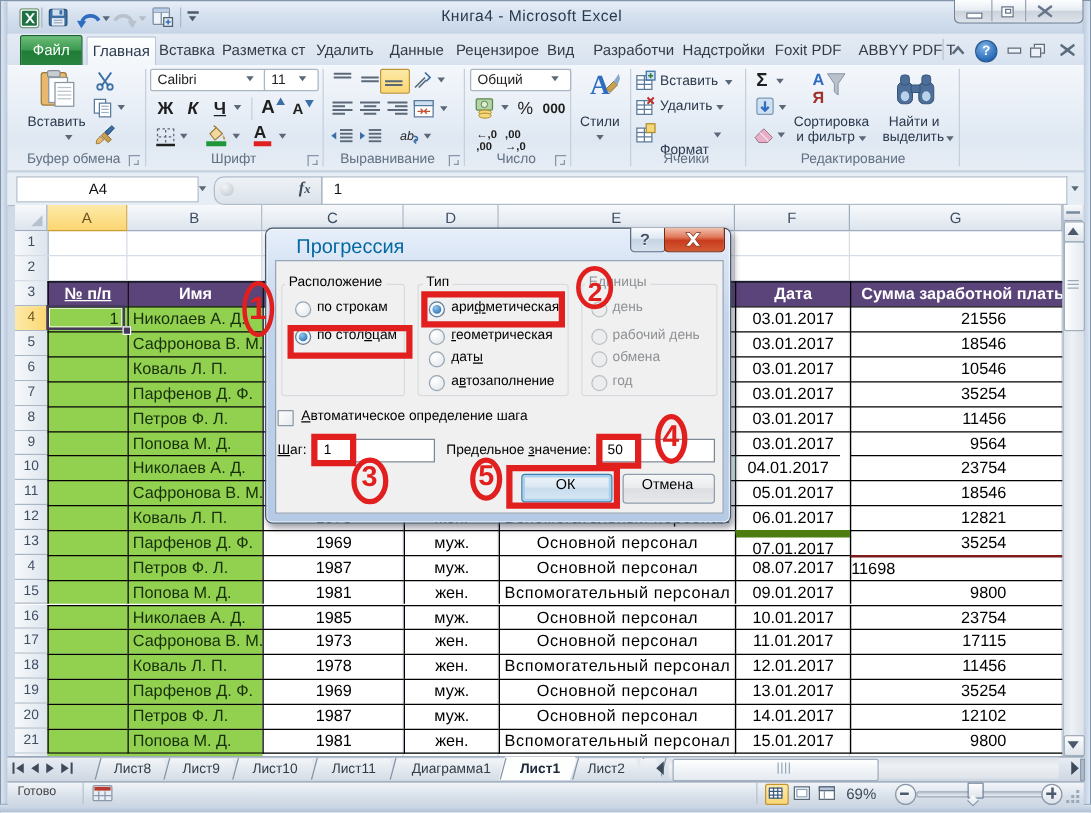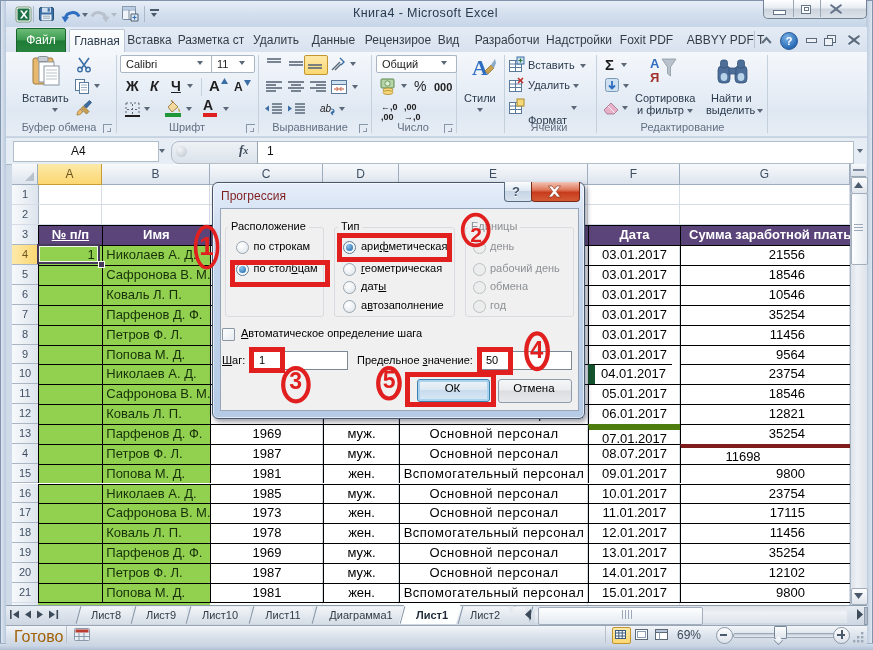--- a/index.html
+++ b/index.html
@@ -456,21 +456,21 @@
 <div class="cell ct" style="left:210px;top:344.55px;width:113px;height:19.85px;line-height:18.85px;border-left:1px solid #000;border-top:1px solid #000;box-sizing:border-box">1981</div>
 <div class="cell ct" style="left:323px;top:344.55px;width:76px;height:19.85px;line-height:18.85px;border-left:1px solid #000;border-top:1px solid #000;box-sizing:border-box">жен.</div>
 <div class="cell ct" style="left:399px;top:344.55px;width:189px;height:19.85px;line-height:18.85px;border-left:1px solid #000;border-top:1px solid #000;box-sizing:border-box;letter-spacing:0.5px">Вспомогательный персонал</div>
 <div class="cell ct" style="left:588px;top:344.55px;width:92px;height:19.85px;line-height:18.85px;border-left:1px solid #000;border-top:1px solid #000;box-sizing:border-box">03.01.2017</div>
 <div class="cell" style="left:680px;top:344.55px;width:170px;height:19.85px;line-height:18.85px;border-left:1px solid #000;border-top:1px solid #000;text-align:right;padding-right:45px;box-sizing:border-box">9564</div>
 <div class="cell" style="left:38px;top:364.40000000000003px;width:63.8px;height:19.85px;line-height:18.85px;background:#92d050;border-left:1px solid #000;border-top:1px solid #000;box-sizing:border-box;text-align:right;padding-right:7px;color:#17300a"></div>
 <div class="cell" style="left:101.8px;top:364.40000000000003px;width:108.2px;height:19.85px;line-height:18.85px;background:#92d050;border-left:1px solid #000;border-top:1px solid #000;box-sizing:border-box;padding-left:3.5px;color:#17300a">Николаев А. Д.</div>
 <div class="cell ct" style="left:210px;top:364.40000000000003px;width:113px;height:19.85px;line-height:18.85px;border-left:1px solid #000;border-top:1px solid #000;box-sizing:border-box">1985</div>
 <div class="cell ct" style="left:323px;top:364.40000000000003px;width:76px;height:19.85px;line-height:18.85px;border-left:1px solid #000;border-top:1px solid #000;box-sizing:border-box">муж.</div>
 <div class="cell ct" style="left:399px;top:364.40000000000003px;width:189px;height:19.85px;line-height:18.85px;border-left:1px solid #000;border-top:1px solid #000;box-sizing:border-box;letter-spacing:0.5px">Основной персонал</div>
-<div class="cell ct" style="left:588px;top:364.40000000000003px;width:84px;height:19.85px;line-height:18.85px;border-left:7px solid #14532d;border-top:1px solid #000;box-sizing:border-box">04.01.2017</div>
+<div class="cell ct" style="left:588px;top:364.40000000000003px;width:84px;height:19.85px;line-height:18.85px;border-left:1px solid #14532d;border-top:1px solid #000;box-sizing:border-box">04.01.2017</div>
 <div class="cell" style="left:680px;top:364.40000000000003px;width:170px;height:19.85px;line-height:18.85px;border-left:1px solid #000;border-top:1px solid #000;text-align:right;padding-right:45px;box-sizing:border-box">23754</div>
 <div class="cell" style="left:38px;top:384.25px;width:63.8px;height:19.85px;line-height:18.85px;background:#92d050;border-left:1px solid #000;border-top:1px solid #000;box-sizing:border-box;text-align:right;padding-right:7px;color:#17300a"></div>
 <div class="cell" style="left:101.8px;top:384.25px;width:108.2px;height:19.85px;line-height:18.85px;background:#92d050;border-left:1px solid #000;border-top:1px solid #000;box-sizing:border-box;padding-left:3.5px;color:#17300a">Сафронова В. М.</div>
 <div class="cell ct" style="left:210px;top:384.25px;width:113px;height:19.85px;line-height:18.85px;border-left:1px solid #000;border-top:1px solid #000;box-sizing:border-box">1973</div>
 <div class="cell ct" style="left:323px;top:384.25px;width:76px;height:19.85px;line-height:18.85px;border-left:1px solid #000;border-top:1px solid #000;box-sizing:border-box">жен.</div>
 <div class="cell ct" style="left:399px;top:384.25px;width:189px;height:19.85px;line-height:18.85px;border-left:1px solid #000;border-top:1px solid #000;box-sizing:border-box;letter-spacing:0.5px">Основной персонал</div>
 <div class="cell ct" style="left:588px;top:384.25px;width:92px;height:19.85px;line-height:18.85px;border-left:1px solid #000;border-top:1px solid #000;box-sizing:border-box">05.01.2017</div>
 <div class="cell" style="left:680px;top:384.25px;width:170px;height:19.85px;line-height:18.85px;border-left:1px solid #000;border-top:1px solid #000;text-align:right;padding-right:45px;box-sizing:border-box">18546</div>
 <div class="cell" style="left:38px;top:404.1px;width:63.8px;height:19.85px;line-height:18.85px;background:#92d050;border-left:1px solid #000;border-top:1px solid #000;box-sizing:border-box;text-align:right;padding-right:7px;color:#17300a"></div>
 <div class="cell" style="left:101.8px;top:404.1px;width:108.2px;height:19.85px;line-height:18.85px;background:#92d050;border-left:1px solid #000;border-top:1px solid #000;box-sizing:border-box;padding-left:3.5px;color:#17300a">Коваль Л. П.</div>
@@ -485,21 +485,21 @@
 <div class="cell ct" style="left:323px;top:423.95000000000005px;width:76px;height:19.85px;line-height:18.85px;border-left:1px solid #000;border-top:1px solid #000;box-sizing:border-box">муж.</div>
 <div class="cell ct" style="left:399px;top:423.95000000000005px;width:189px;height:19.85px;line-height:18.85px;border-left:1px solid #000;border-top:1px solid #000;box-sizing:border-box;letter-spacing:0.5px">Основной персонал</div>
 <div class="cell ct" style="left:588px;top:423.95000000000005px;width:92px;height:19.85px;line-height:18.85px;border-left:1px solid #000;border-top:6px solid #4d7c0f;box-sizing:border-box">07.01.2017</div>
 <div class="cell" style="left:680px;top:423.95000000000005px;width:170px;height:19.85px;line-height:18.85px;border-left:1px solid #000;border-top:1px solid #000;text-align:right;padding-right:45px;box-sizing:border-box">35254</div>
 <div class="cell" style="left:38px;top:443.8px;width:63.8px;height:19.85px;line-height:18.85px;background:#92d050;border-left:1px solid #000;border-top:1px solid #000;box-sizing:border-box;text-align:right;padding-right:7px;color:#17300a"></div>
 <div class="cell" style="left:101.8px;top:443.8px;width:108.2px;height:19.85px;line-height:18.85px;background:#92d050;border-left:1px solid #000;border-top:1px solid #000;box-sizing:border-box;padding-left:3.5px;color:#17300a">Петров Ф. Л.</div>
 <div class="cell ct" style="left:210px;top:443.8px;width:113px;height:19.85px;line-height:18.85px;border-left:1px solid #000;border-top:1px solid #000;box-sizing:border-box">1987</div>
 <div class="cell ct" style="left:323px;top:443.8px;width:76px;height:19.85px;line-height:18.85px;border-left:1px solid #000;border-top:1px solid #000;box-sizing:border-box">муж.</div>
 <div class="cell ct" style="left:399px;top:443.8px;width:189px;height:19.85px;line-height:18.85px;border-left:1px solid #000;border-top:1px solid #000;box-sizing:border-box;letter-spacing:0.5px">Основной персонал</div>
 <div class="cell ct" style="left:588px;top:443.8px;width:92px;height:19.85px;line-height:18.85px;border-left:1px solid #000;border-top:1px solid #000;box-sizing:border-box">08.07.2017</div>
-<div class="cell" style="left:680px;top:443.8px;width:170px;height:19.85px;line-height:18.85px;border-left:1px solid #000;border-top:4px solid #7f1d1d;text-align:center;padding-right:45px;box-sizing:border-box">11698</div>
+<div class="cell" style="left:680px;top:443.8px;width:170px;height:19.85px;line-height:18.85px;border-left:1px solid #000;border-top:2px solid #7f1d1d;text-align:left;padding-right:45px;box-sizing:border-box">11698</div>
 <div class="cell" style="left:38px;top:463.65000000000003px;width:63.8px;height:19.85px;line-height:18.85px;background:#92d050;border-left:1px solid #000;border-top:1px solid #000;box-sizing:border-box;text-align:right;padding-right:7px;color:#17300a"></div>
 <div class="cell" style="left:101.8px;top:463.65000000000003px;width:108.2px;height:19.85px;line-height:18.85px;background:#92d050;border-left:1px solid #000;border-top:1px solid #000;box-sizing:border-box;padding-left:3.5px;color:#17300a">Попова М. Д.</div>
 <div class="cell ct" style="left:210px;top:463.65000000000003px;width:113px;height:19.85px;line-height:18.85px;border-left:1px solid #000;border-top:1px solid #000;box-sizing:border-box">1981</div>
 <div class="cell ct" style="left:323px;top:463.65000000000003px;width:76px;height:19.85px;line-height:18.85px;border-left:1px solid #000;border-top:1px solid #000;box-sizing:border-box">жен.</div>
 <div class="cell ct" style="left:399px;top:463.65000000000003px;width:189px;height:19.85px;line-height:18.85px;border-left:1px solid #000;border-top:1px solid #000;box-sizing:border-box;letter-spacing:0.5px">Вспомогательный персонал</div>
 <div class="cell ct" style="left:588px;top:463.65000000000003px;width:92px;height:19.85px;line-height:18.85px;border-left:1px solid #000;border-top:1px solid #000;box-sizing:border-box">09.01.2017</div>
 <div class="cell" style="left:680px;top:463.65000000000003px;width:170px;height:19.85px;line-height:18.85px;border-left:1px solid #000;border-top:1px solid #000;text-align:right;padding-right:45px;box-sizing:border-box">9800</div>
 <div class="cell" style="left:38px;top:483.5px;width:63.8px;height:19.85px;line-height:18.85px;background:#92d050;border-left:1px solid #000;border-top:1px solid #000;box-sizing:border-box;text-align:right;padding-right:7px;color:#17300a"></div>
 <div class="cell" style="left:101.8px;top:483.5px;width:108.2px;height:19.85px;line-height:18.85px;background:#92d050;border-left:1px solid #000;border-top:1px solid #000;box-sizing:border-box;padding-left:3.5px;color:#17300a">Николаев А. Д.</div>
 <div class="cell ct" style="left:210px;top:483.5px;width:113px;height:19.85px;line-height:18.85px;border-left:1px solid #000;border-top:1px solid #000;box-sizing:border-box">1985</div>
@@ -599,21 +599,21 @@
     <path d="M7 0 L1 5.5 L7 11 Z" fill="#3c4a5a"></path>
   </svg>
 <div class="ab" style="left:535px;top:606px;width:312px;height:17px;background:linear-gradient(#dde3ea,#eef1f5 40%,#dde3ea)"></div>
 <div class="ab" style="left:538px;top:606.5px;width:163px;height:16px;background:linear-gradient(#fdfefe,#e4eaf1);border:1px solid #a2aebc;border-radius:2px"></div>
 <div class="ab" style="left:622px;top:610px;width:1px;height:9px;background:#9aa8b8;box-shadow:3px 0 #9aa8b8,6px 0 #9aa8b8,9px 0 #9aa8b8"></div>
 <svg style="left:856px;top:609px" width="8" height="11" viewBox="0 0 8 11">
     <path d="M1 0 L7 5.5 L1 11 Z" fill="#3c4a5a"></path>
   </svg>
 <div class="ab" style="left:864px;top:607px;width:2px;height:16px;background:#b2bdc9;border:1px solid #8e9dae"></div>
 <div class="ab" style="left:6px;top:625px;width:861px;height:19px;background:linear-gradient(#f2f5f9,#d8e0ea 60%,#ccd6e2);border-top:1px solid #98a6b6"></div>
-<div class="tx" style="left:14px;top:628px;font-size:16px;color:#a16207">Готово</div>
+<div class="tx" style="left:14px;top:628px;font-size:10px;color:#404040">Готово</div>
 <div class="ab" style="left:66px;top:626px;width:1px;height:17px;background:#b6c1cd"></div>
 <svg style="left:74px;top:628px" width="16" height="13" viewBox="0 0 16 13">
 <rect x="0.5" y="0.5" width="15" height="12" rx="1" fill="#e8eef5" stroke="#8a98a8"></rect>
 <rect x="1.5" y="1.5" width="13" height="3" fill="#b93a2e"></rect>
 <line x1="5" y1="5" x2="5" y2="12" stroke="#8a98a8"></line>
     <line x1="10" y1="5" x2="10" y2="12" stroke="#8a98a8"></line>
 <line x1="1" y1="8.5" x2="15" y2="8.5" stroke="#8a98a8"></line>
 </svg>
 <div class="ab" style="left:605px;top:626px;width:1px;height:17px;background:#b6c1cd"></div>
 <div class="ab" style="left:612px;top:627px;width:17px;height:15px;background:linear-gradient(#fde9a8,#fbd772);border:1px solid #c2952e;border-radius:2px"></div>
@@ -647,21 +647,21 @@
 <svg style="left:853px;top:632px" width="12" height="12" viewBox="0 0 12 12">
     <rect x="8" y="0" width="2.4" height="2.4" fill="#9aa8b8"></rect>
     <rect x="4" y="4" width="2.4" height="2.4" fill="#9aa8b8"></rect>
     <rect x="8" y="4" width="2.4" height="2.4" fill="#9aa8b8"></rect>
     <rect x="0" y="8" width="2.4" height="2.4" fill="#9aa8b8"></rect>
     <rect x="4" y="8" width="2.4" height="2.4" fill="#9aa8b8"></rect>
     <rect x="8" y="8" width="2.4" height="2.4" fill="#9aa8b8"></rect>
   </svg>
 <div class="ab" style="left:212px;top:181.5px;width:371px;height:235.5px;background:linear-gradient(#e6eefa,#c3d5ec 30%,#b5cae5);border:1px solid #46586e;border-radius:6px;box-shadow:2px 3px 5px rgba(40,40,60,0.45), inset 0 0 0 1px rgba(255,255,255,0.6)"></div>
 <div class="ab" style="left:219.5px;top:208px;width:357px;height:201px;background:#f0f0f0;border:1px solid #96a5b8"></div>
-<div class="tx" style="left:221px;top:189px;font-size:12px;color:#7f1d1d">Прогрессия</div>
+<div class="tx" style="left:237px;top:189px;font-size:16px;color:#0369a1">Прогрессия</div>
 <div class="ab" style="left:504px;top:182px;width:27px;height:19px;background:linear-gradient(#fbfdfe,#dfe8f2 45%,#c6d4e4 50%,#d8e2ee);border:1px solid #5a6c82;border-top:none;border-radius:0 0 4px 4px"></div>
 <div class="tx" style="left:512px;top:184px;font-size:13px;font-weight:bold;color:#44546a;text-shadow:0 1px 0 #fff">?</div>
 <div class="ab" style="left:531px;top:182px;width:47px;height:19px;background:linear-gradient(#f2c4b4,#e07a5c 40%,#c83c1e 55%,#d45a34);border:1px solid #7a2a14;border-top:none;border-radius:0 0 4px 4px"></div>
 <svg style="left:548px;top:185.5px" width="13" height="11" viewBox="0 0 13 11">
     <path d="M0.5 0 L4 0 L6.5 3.1 L9 0 L12.5 0 L8.3 5.5 L12.5 11 L9 11 L6.5 7.9 L4 11 L0.5 11 L4.7 5.5 Z" fill="#fff" stroke="#7a2a14" stroke-width="0.6"></path>
   </svg>
 <div class="gb" style="left:224.5px;top:226.5px;width:97px;height:88px"></div>
 <div class="gbl" style="left:228px;top:220px">Расположение</div>
 <div class="gb" style="left:334px;top:226.5px;width:119px;height:88px"></div>
 <div class="gbl" style="left:338px;top:220px">Тип</div>

